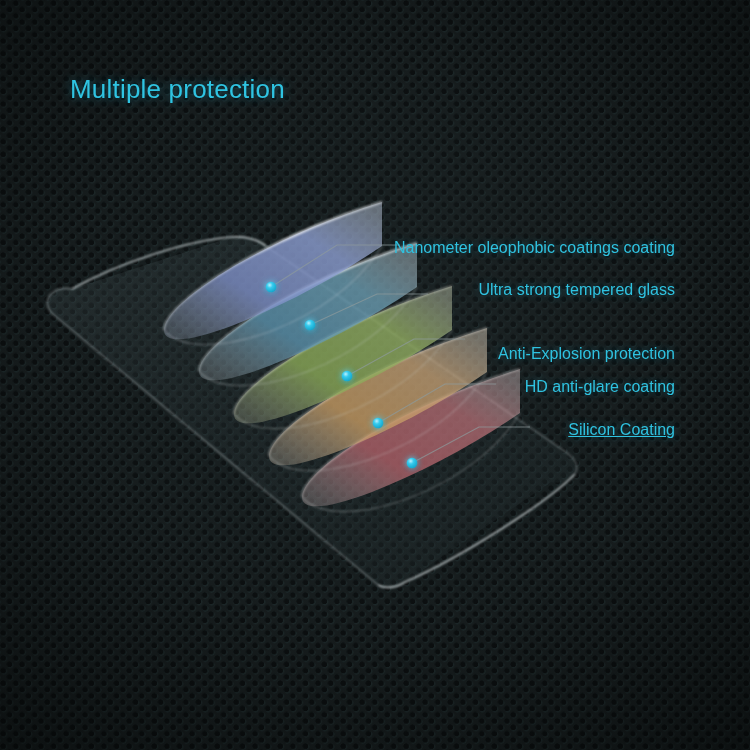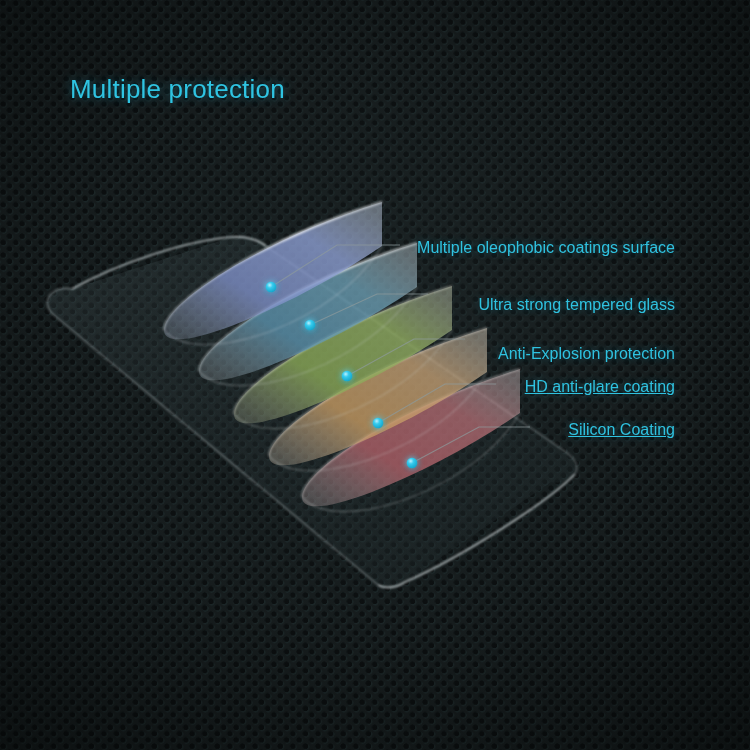--- a/index.html
+++ b/index.html
@@ -240,19 +240,19 @@
 
     <g filter="url(#fGlow)">
       <circle cx="271" cy="287" r="5.3" fill="url(#gDot)"></circle>
       <circle cx="310" cy="325" r="5.3" fill="url(#gDot)"></circle>
       <circle cx="347" cy="376" r="5.3" fill="url(#gDot)"></circle>
       <circle cx="378" cy="423" r="5.3" fill="url(#gDot)"></circle>
       <circle cx="412" cy="463" r="5.3" fill="url(#gDot)"></circle>
     </g>
   </svg>
 
-  <div class="callout-label" style="right:75px; top:239px;">Multiple oleophobic coatings surface</div>
-  <div class="callout-label" style="right:75px; top:296px;">Ultra strong tempered glass</div>
+  <div class="callout-label" style="right:75px; top:239px;">Nanometer oleophobic coatings coating</div>
+  <div class="callout-label" style="right:75px; top:281px;">Ultra strong tempered glass</div>
   <div class="callout-label" style="right:75px; top:345px;">Anti-Explosion protection</div>
-  <div class="callout-label" style="right:75px; top:378px;text-decoration:underline;">HD anti-glare coating</div>
+  <div class="callout-label" style="right:75px; top:378px;">HD anti-glare coating</div>
   <div class="callout-label" style="right:75px; top:421px;text-decoration:underline;">Silicon Coating</div>
 
 </div>
 
 </body></html>

